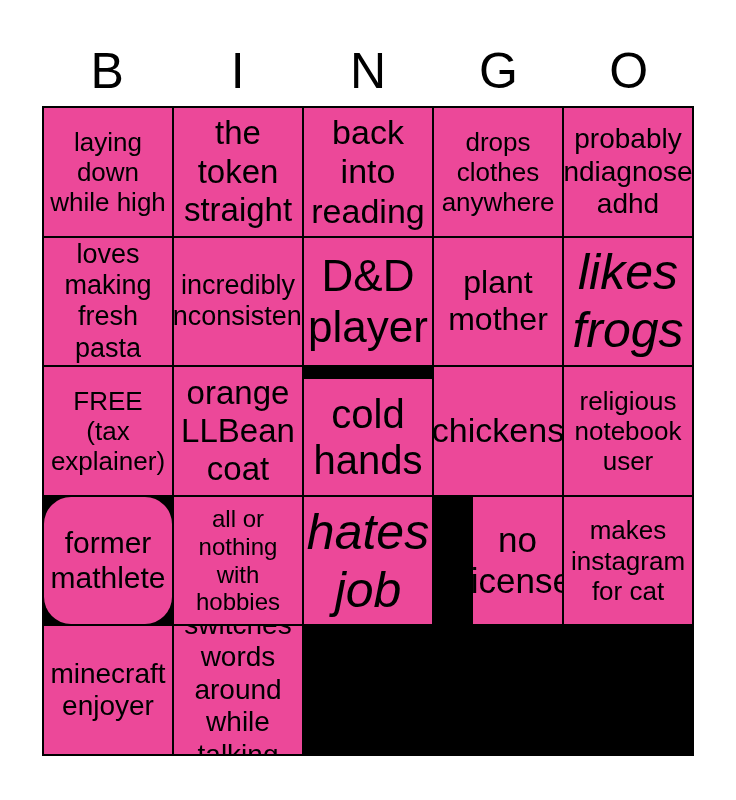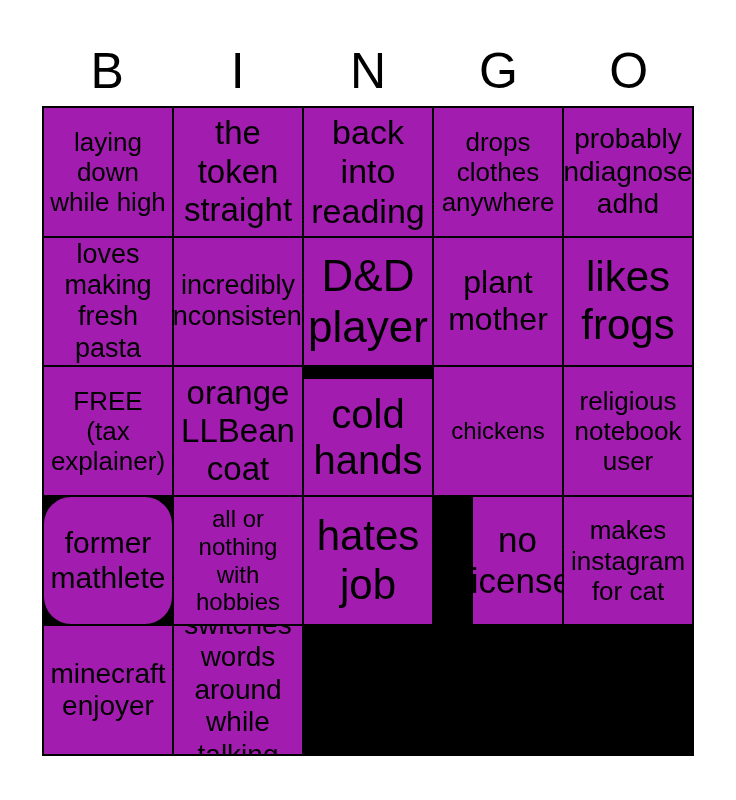--- a/index.html
+++ b/index.html
@@ -38,46 +38,46 @@
     width: 648px;
     height: 646px;
     border: 2px solid #000000;
     background: #000000;
     display: grid;
     grid-template-columns: repeat(5, 1fr);
     grid-template-rows: repeat(5, 1fr);
     gap: 2px;
   }
   .cell {
-    background: #a21caf;
+    background: #ec4899;
     display: flex;
     align-items: center;
     justify-content: center;
     text-align: center;
     white-space: pre-line;
     line-height: 1.16;
     padding: 4px;
     overflow: hidden;
   }
   .fs20 { font-size: 28px; }
   .fs21 { font-size: 27px; }
   .fs22 { font-size: 22px; }
   .fs24 { font-size: 24px; }
   .fs25 { font-size: 25px; }
   .fs26 { font-size: 26px; }
   .fs27 { font-size: 27px; }
   .fs28 { font-size: 28px; }
-  .fs29 { font-size: 24px; text-align: right; }
+  .fs29 { font-size: 34px; text-align: right; }
   .fs30 { font-size: 30px; border-radius: 27px; }
   .fs32 { font-size: 32px; }
   .fs33 { font-size: 33px; }
   .fs34 { font-size: 34px; }
   .fs35 { font-size: 35px; margin-left: 39px; }
   .fs40 { font-size: 40px; margin-top: 12px; }
-  .fs42 { font-size: 42px; }
+  .fs42 { font-size: 50px; font-style: italic; }
   .fs44 { font-size: 44px; }
 </style>
 </head>
 <body>
 
 <div class="page">
 
   <div class="bingo-header">
     <span>B</span>
     <span>I</span>

